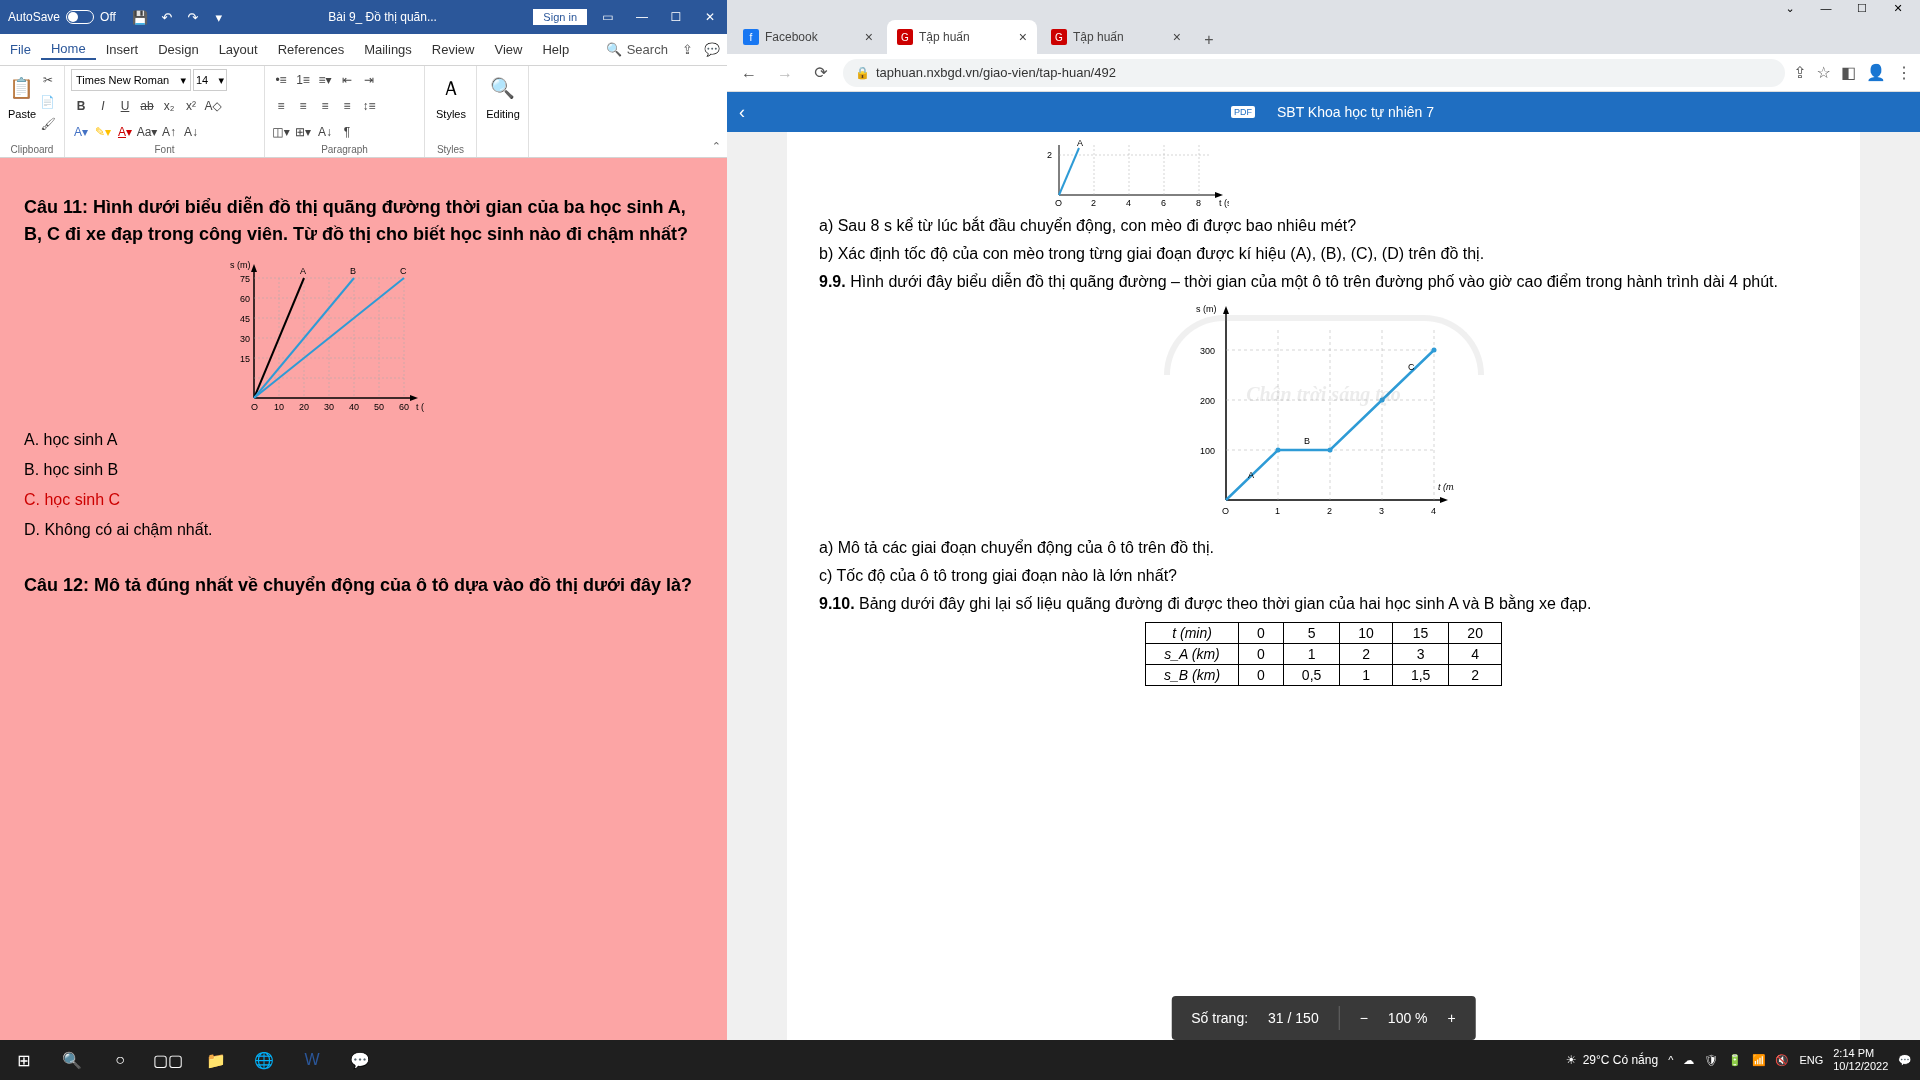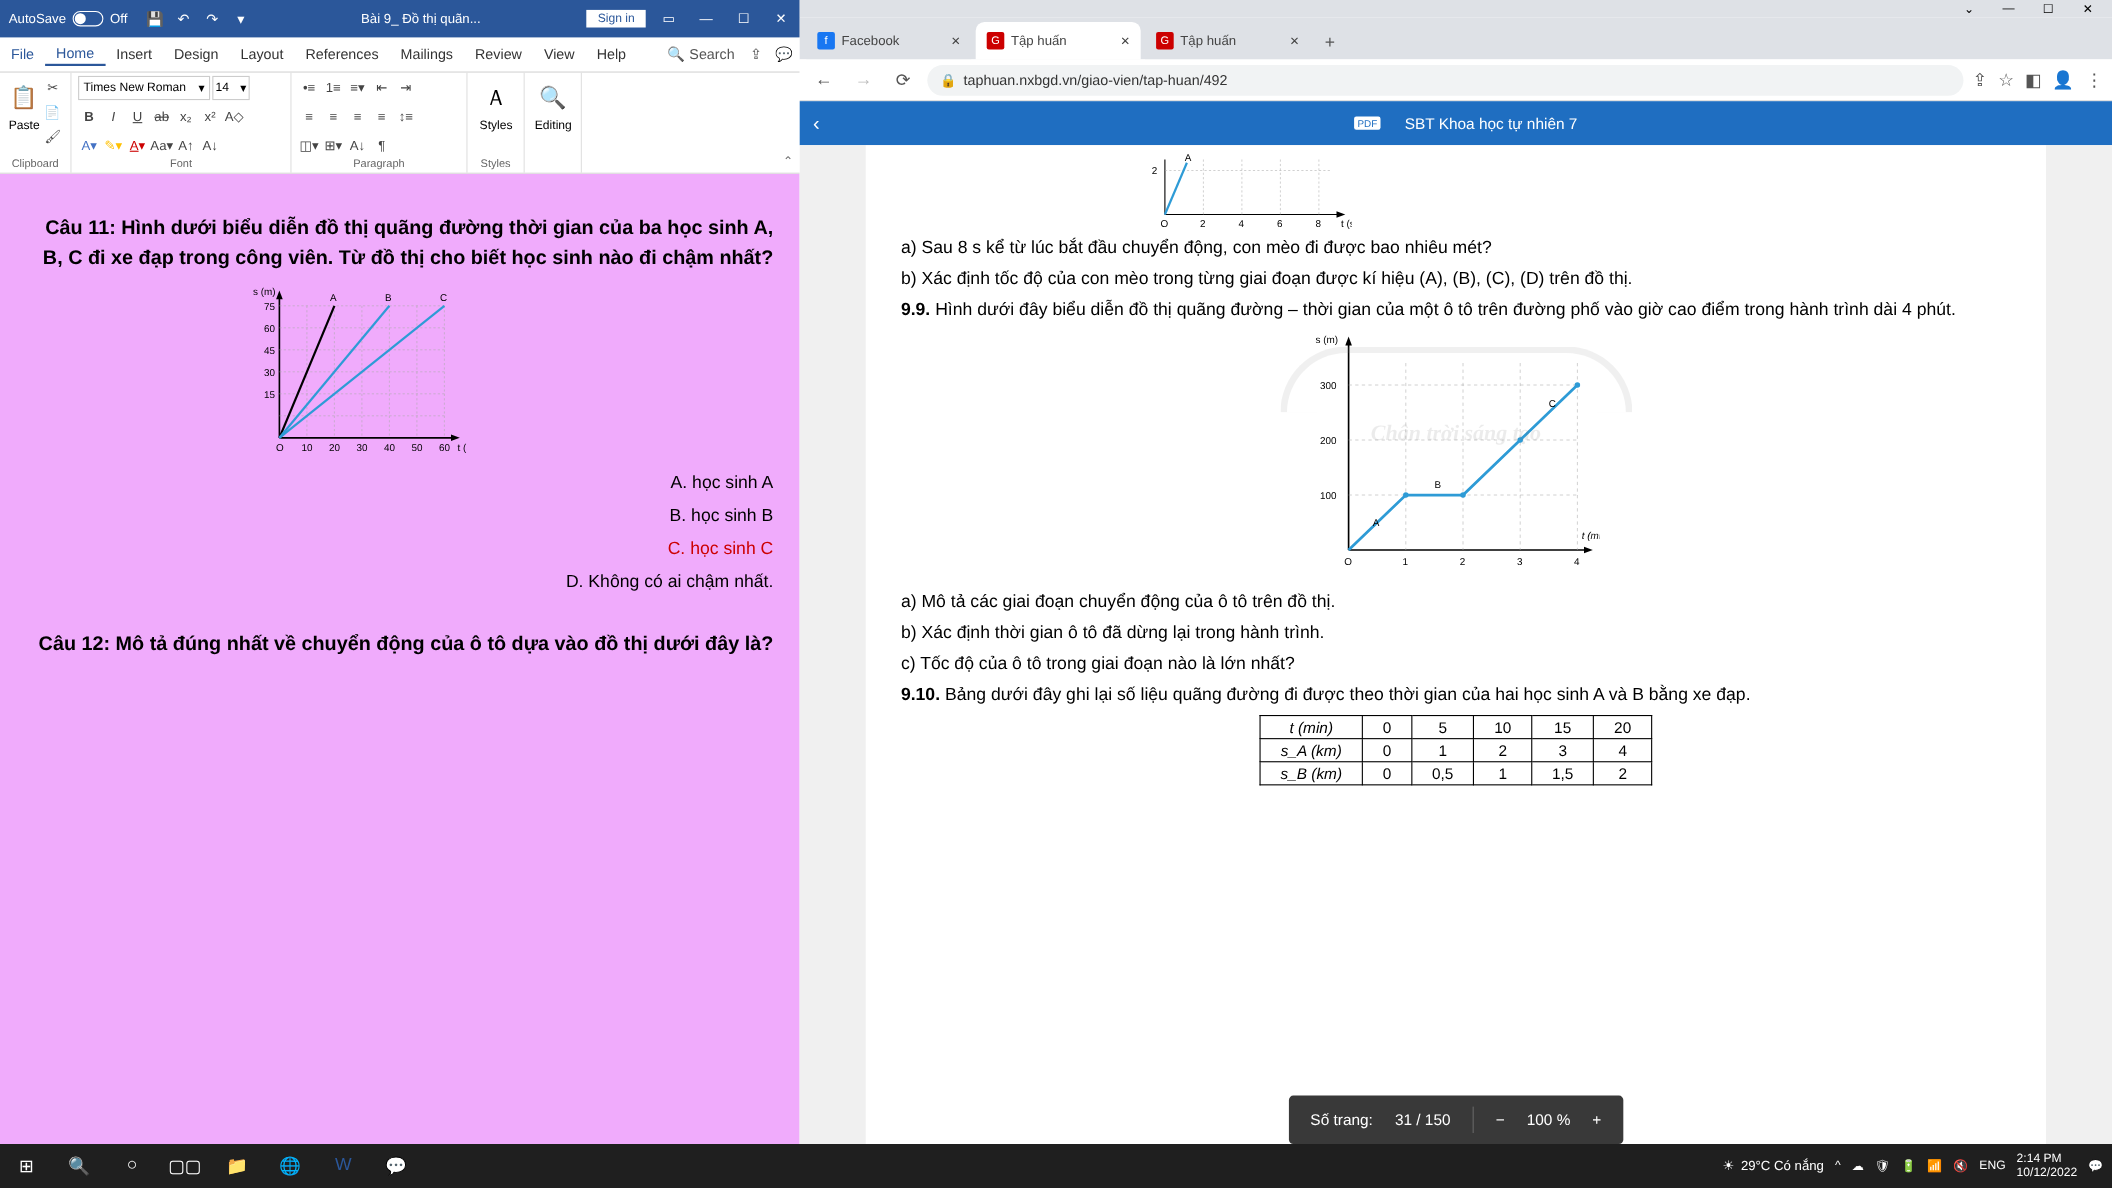--- a/index.html
+++ b/index.html
@@ -39,21 +39,21 @@
 .editing-g { width:52px; }
 .ribbon-row { display:flex; gap:2px; align-items:center; height:24px; }
 .ribbon-btn { width:20px; height:20px; display:flex; align-items:center; justify-content:center; color:#444; font-size:12px; }
 .font-name { width:120px; height:22px; border:1px solid #ccc; font-size:11px; padding:0 4px; display:flex; align-items:center; justify-content:space-between; }
 .font-size { width:34px; height:22px; border:1px solid #ccc; font-size:11px; padding:0 2px; display:flex; align-items:center; justify-content:space-between; }
 .big-btn { width:40px; text-align:center; }
 .big-btn .icon { font-size:20px; height:40px; display:flex; align-items:center; justify-content:center; }
 
 
 .doc-area { flex:1; background:#f3f3f3; overflow:hidden; position:relative; }
-.doc-page { background:#f0abfc; margin:0 auto; width:100%; height:100%; padding:30px 24px; font-family:"Times New Roman",serif; font-size:16px; color:#000; position:relative;text-align:right; }
+.doc-page { background:#fca5a5; margin:0 auto; width:100%; height:100%; padding:30px 24px; font-family:"Times New Roman",serif; font-size:16px; color:#000; position:relative; }
 .doc-page p { margin:6px 0; line-height:1.5; }
 .cau11 { font-size:18px; }
 .chart1 { width:200px; height:160px; margin:10px 0 10px 200px; position:relative; }
 .ans { margin-top:8px; font-size:16px; }
 .ans.red { color:#c00; }
 
 
 .chart-svg { width:100%; height:100%; }
 
 
@@ -430,21 +430,20 @@
           <text x="28" y="214">O</text>
             <text x="81" y="214">1</text>
             <text x="133" y="214">2</text>
             <text x="185" y="214">3</text>
             <text x="237" y="214">4</text>
           <text x="2" y="12">s (m)</text>
             <text x="244" y="190" font-style="italic">t (min)</text>
         </svg>
       </div>
       <p>a) Mô tả các giai đoạn chuyển động của ô tô trên đồ thị.</p>
-      <p>b) Xác định thời gian ô tô đã dừng lại trong hành trình.</p>
       <p>c) Tốc độ của ô tô trong giai đoạn nào là lớn nhất?</p>
       <p><span class="q-num">9.10.</span><span> Bảng dưới đây ghi lại số liệu quãng đường đi được theo thời gian của hai học sinh A và B bằng xe đạp.</span></p>
       <table class="data">
         <tbody>
             <tr>
           <td style="font-style:italic;">t (min)</td>
               <td>0</td>
               <td>5</td>
               <td>10</td>
               <td>15</td>

